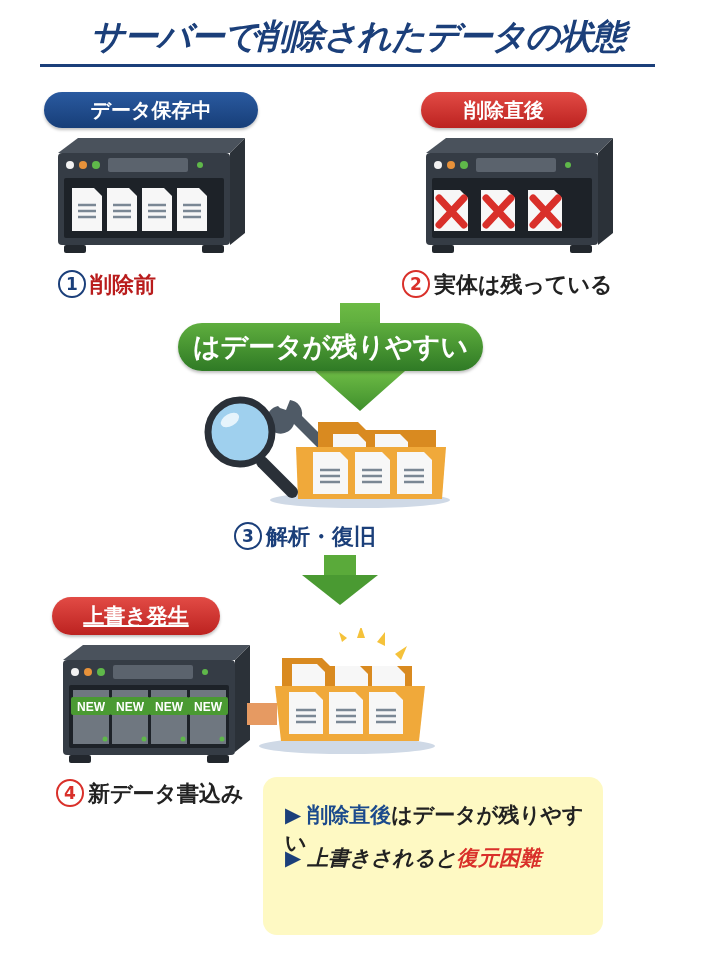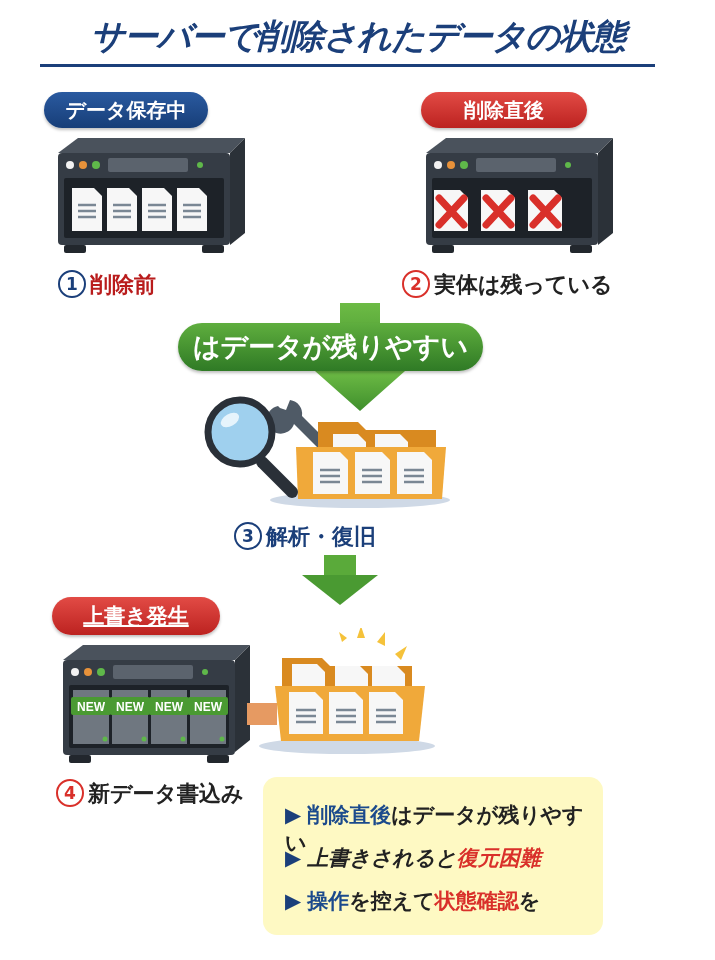--- a/index.html
+++ b/index.html
@@ -26,21 +26,21 @@
   .hl-blue { color: #1b4a8c; }
   .hl-red { color: #d9302a; }
   .new-label { font-family: "Liberation Sans", sans-serif; font-weight: bold; font-size: 12px; fill: #fff; }
 </style>
 </head>
 <body>
 
 <div class="abs title">サーバーで削除されたデータの状態</div>
 <div class="abs title-rule"></div>
 
-<div class="abs pill pill-blue" style="left:44px;top:92px;width:164px;height:36px;line-height:36px;font-size:20px;">データ保存中</div>
+<div class="abs pill pill-blue" style="left:44px;top:92px;width:214px;height:36px;line-height:36px;font-size:20px;">データ保存中</div>
 <svg class="abs" style="left:50px;top:133px;" width="200" height="125" viewBox="0 0 200 125">
   <polygon points="8,20 28,5 195,5 180,20" fill="#4a525c"></polygon>
   <polygon points="180,20 195,5 195,100 180,112" fill="#2b3138"></polygon>
   <rect x="8" y="20" width="172" height="92" rx="4" fill="#353c45"></rect>
   <circle cx="20" cy="32" r="4" fill="#f2f2f2"></circle>
   <circle cx="33" cy="32" r="4" fill="#e8923a"></circle>
   <circle cx="46" cy="32" r="4" fill="#5fb84a"></circle>
   <rect x="58" y="25" width="80" height="14" rx="2" fill="#5b636d"></rect>
   <circle cx="150" cy="32" r="3" fill="#5fb84a"></circle>
   <rect x="14" y="45" width="160" height="60" rx="2" fill="#1d2228"></rect>
@@ -229,16 +229,13 @@
   <span class="num num-red">4</span><span>新データ書込み</span>
 </div>
 
 <div class="abs summary">
   <div class="summary-line" style="top:24px;">
     <span class="tri">▶</span><span class="hl-blue">削除直後</span><span>はデータが残りやすい</span>
   </div>
   <div class="summary-line" style="top:67px;font-style:italic;">
     <span class="tri">▶</span><span>上書きされると</span><span class="hl-red">復元困難</span>
   </div>
-  <div class="summary-line" style="top:110px;">
-    <span class="tri">▶</span><span class="hl-blue">操作</span><span>を控えて</span><span class="hl-red">状態確認</span><span>を</span>
-  </div>
 </div>
 
 </body></html>

